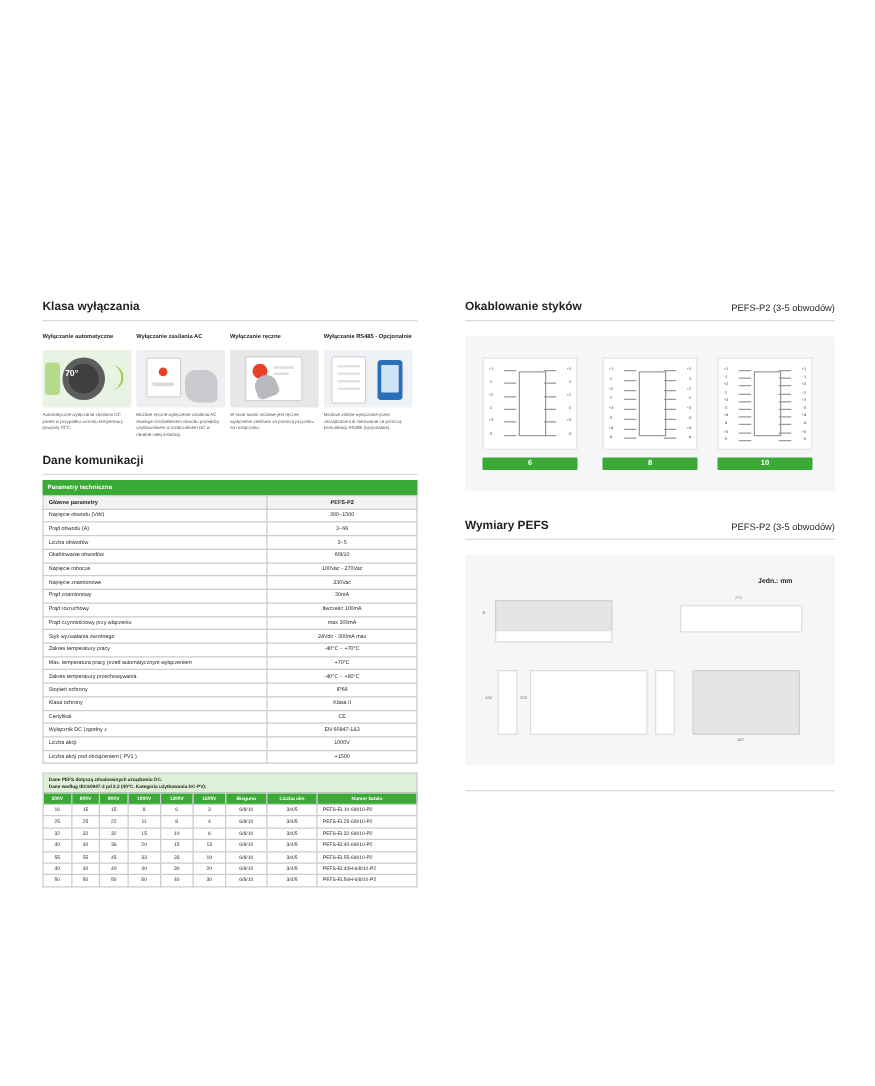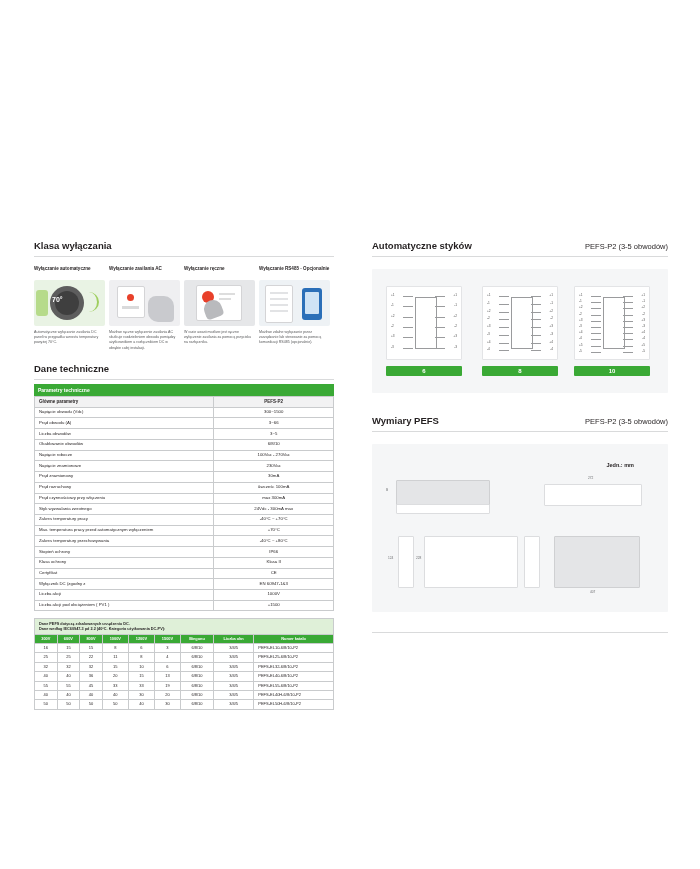--- a/index.html
+++ b/index.html
@@ -147,21 +147,21 @@
             <div class="dl" style="top:12px"></div>
             <div class="dl" style="top:18px"></div>
             <div class="dl" style="top:24px"></div>
           </div>
           <div class="phone"></div>
         </div>
         <div class="mode-txt">Możliwe zdalne wyłączanie przez zarządzanie lub sterowanie za pomocą komunikacji RS485 (opcjonalnie).</div>
       </div>
     </div>
 
-    <div class="sec-title" style="margin-top:12px">Dane techniczne</div>
+    <div class="sec-title" style="margin-top:12px">Dane komunikacji</div>
     <div class="sec-rule"></div>
     <div class="tbl-head" style="margin-top:4px">Parametry techniczne</div>
     <table class="t1">
         <tbody id="spec-rows">
           <tr class="sub">
             <td class="k">Główne parametry</td>
             <td class="v">PEFS-P2</td>
           </tr>
           <tr>
             <td class="k">Napięcie obwodu (Vdc)</td>
@@ -339,21 +339,21 @@
             <td>6/8/10</td>
             <td>3/4/5</td>
             <td class="model">PEFS-EL50H-6/8/10-P2</td>
           </tr>
         </tbody>
     </table>
   </div>
 
   <div class="right">
     <div class="hdr-row">
-      <div class="sec-title">Automatyczne styków</div>
+      <div class="sec-title">Okablowanie styków</div>
       <div class="sec-sub">PEFS-P2  (3-5 obwodów)</div>
     </div>
     <div class="sec-rule"></div>
 
     <div class="contact-box">
       <div class="cgroup cg1">
         <div class="cwhite">
             <div class="coilbox"></div>
             <div class="pinrow" style="left: 4px; top: 6px;">+1</div>
             <div class="pin-l" style="left: 16px; top: 9px;"></div>

